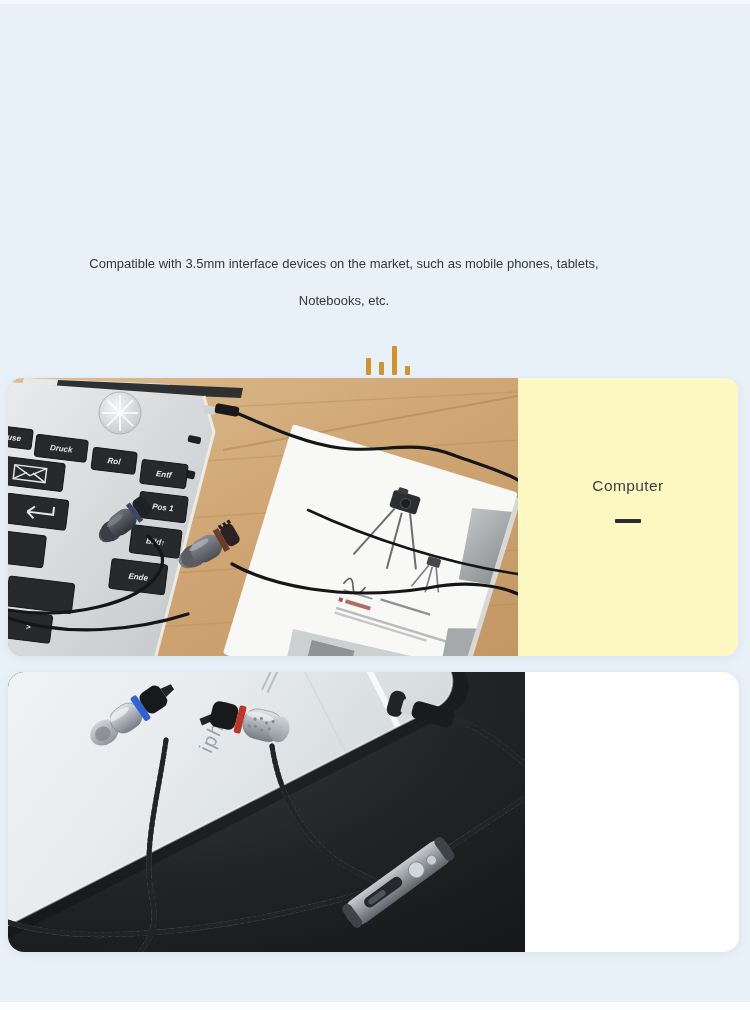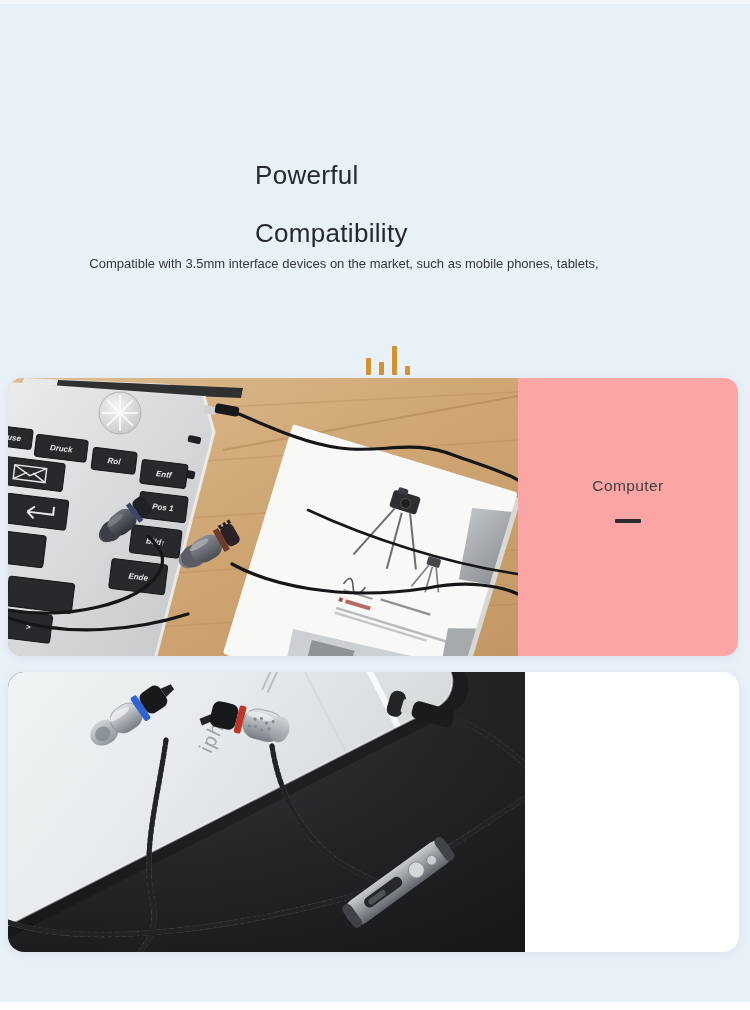--- a/index.html
+++ b/index.html
@@ -27,41 +27,40 @@
   .bars{position:absolute;left:366px;top:346px;height:29px;display:flex;align-items:flex-end;gap:8px;}
   .bar{width:5px;background:#d2922e;border-radius:1px;}
 
   .card{position:absolute;display:flex;overflow:hidden;background:#ffffff;
         box-shadow:0 2px 8px rgba(100,130,160,.10);}
   .card-top{left:8px;top:378px;width:730px;height:278px;border-radius:14px;}
   .card-bottom{left:8px;top:672px;width:731px;height:280px;border-radius:16px;}
   .photo{position:relative;flex:0 0 auto;}
   .photo-top{width:510px;height:278px;}
   .photo-bottom{width:517px;height:280px;}
-  .panel{position:relative;flex:1;background:#fca5a5;}
+  .panel{position:relative;flex:1;background:#fef9c3;}
 
   .panel-label{color:#3c4045;font-size:15.5px;letter-spacing:.4px;}
   .computer-label{position:absolute;left:0;right:0;top:99px;text-align:center;}
   .computer-underline{position:absolute;left:50%;margin-left:-13px;top:141px;width:26px;height:4px;background:#2b2d30;border-radius:1px;}
   .mobile-label{position:absolute;left:71px;top:101px;line-height:19px;}
   .mobile-underline{position:absolute;left:90px;top:152px;width:27px;height:4px;background:#2b2d30;border-radius:1px;}
 
   svg{display:block;}
   .kb text{font:italic bold 8px "Liberation Sans",sans-serif;fill:#e9eaec;text-anchor:middle;}
   .wm{font:400 20px "Liberation Sans",sans-serif;fill:#9aa1a7;letter-spacing:1.5px;}
 </style>
 </head>
 <body>
 
 <div class="page">
   <div class="edge-strip-top"></div>
 
-  <div class="title"><span>Powerful</span><br>
-    <span>Compatibility</span></div>
   <p class="subtitle sub1">Compatible with 3.5mm interface devices on the market, such as mobile phones, tablets,</p>
+  <p class="subtitle sub2">Notebooks, etc.</p>
 
   <div class="bars">
     <div class="bar" style="height:17px"></div>
     <div class="bar" style="height:13px"></div>
     <div class="bar" style="height:29px"></div>
     <div class="bar" style="height:9px"></div>
   </div>
 
   <section class="card card-top">
     <div class="photo photo-top">

